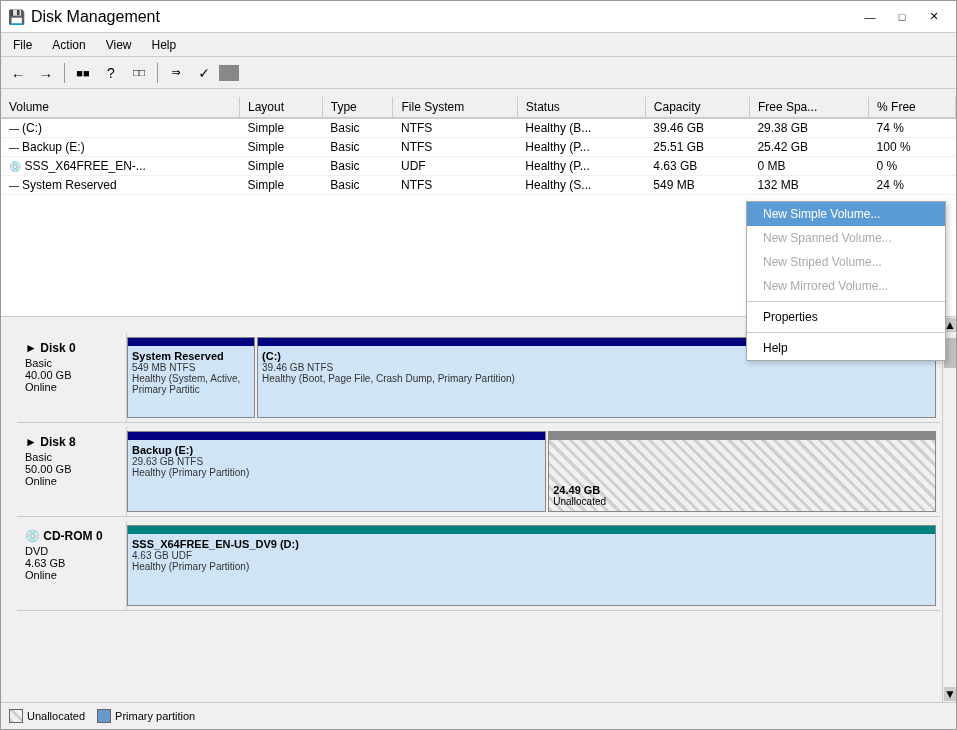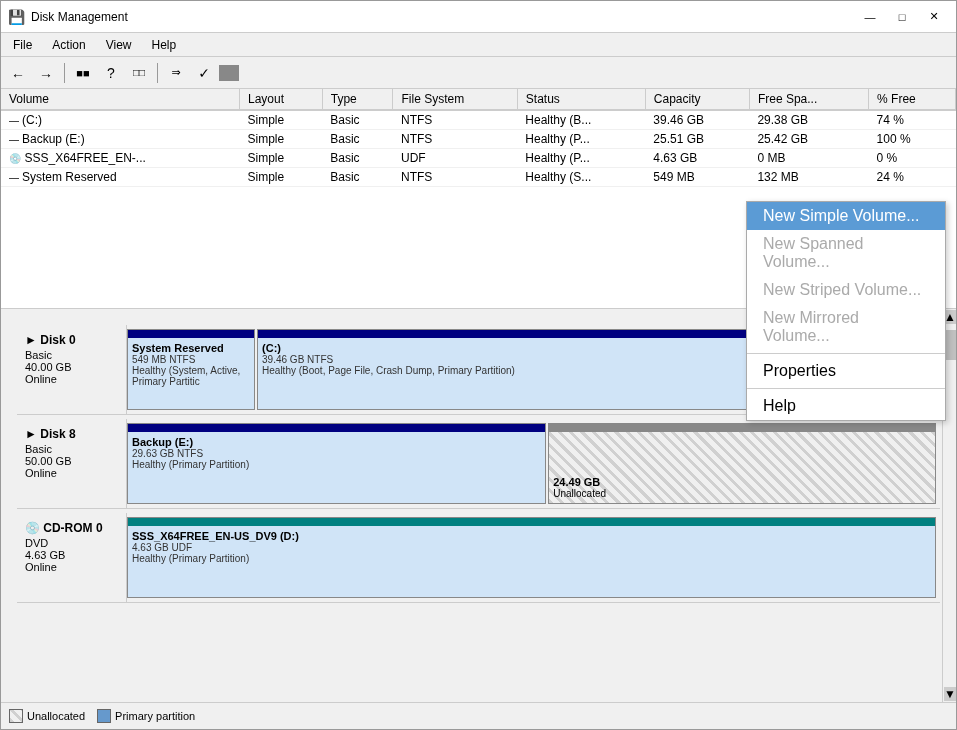--- a/index.html
+++ b/index.html
@@ -39,21 +39,21 @@
     }
     .title-icon {
       width: 16px;
       height: 16px;
       display: flex;
       align-items: center;
       justify-content: center;
       font-size: 14px;
     }
     .title-text {
-      font-size: 12px;
+      font-size: 16px;
       font-weight: normal;
     }
     .title-controls {
       display: flex;
       gap: 4px;
     }
     .title-btn {
       width: 28px;
       height: 20px;
       display: flex;
@@ -102,20 +102,21 @@
       width: 1px;
       height: 20px;
       background: #999;
       margin: 0 3px;
     }
     .content-area {
       flex: 1;
       display: flex;
       flex-direction: column;
       overflow: hidden;
+      margin-top: 8px;
     }
     .table-section {
       height: 220px;
       background: white;
       border-bottom: 1px solid #ccc;
       overflow-y: auto;
     }
     .table {
       width: 100%;
       border-collapse: collapse;
@@ -255,21 +256,21 @@
     }
     .context-menu {
       position: absolute;
       right: 10px;
       top: 200px;
       background: white;
       border: 1px solid #aaa;
       box-shadow: 2px 2px 6px rgba(0,0,0,0.2);
       width: 200px;
       z-index: 100;
-      font-size: 16px;
+      font-size: 12px;
     }
     .ctx-item {
       padding: 5px 16px;
       cursor: pointer;
     }
     .ctx-item.highlighted { background: #5b9bd5; color: white; }
     .ctx-item.disabled { color: #aaa; cursor: default; }
     .ctx-sep {
       height: 1px;
       background: #ccc;

